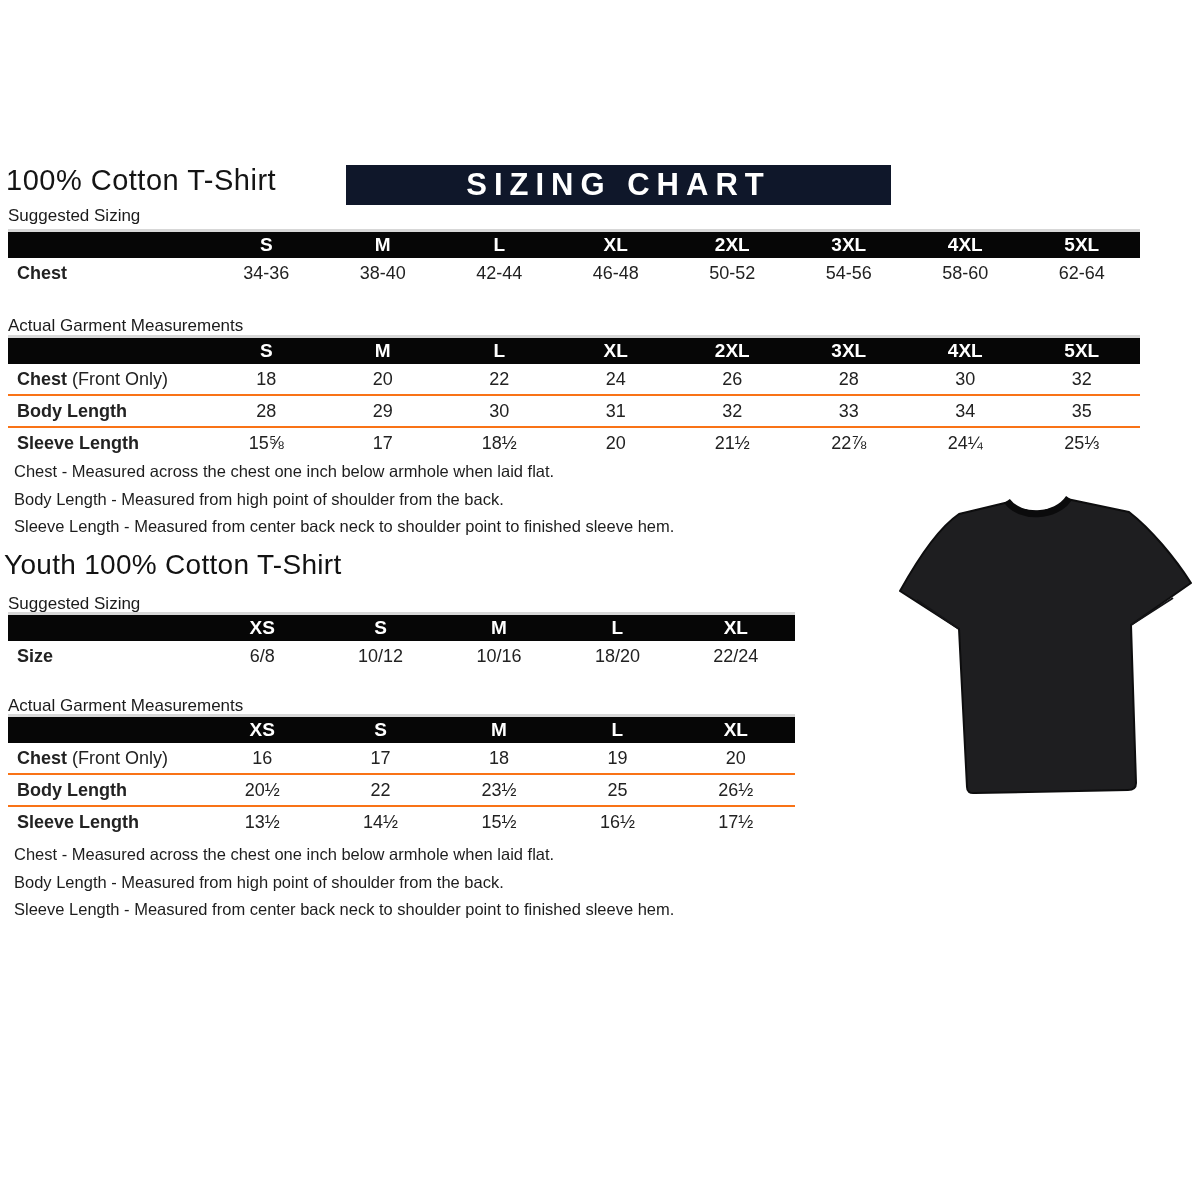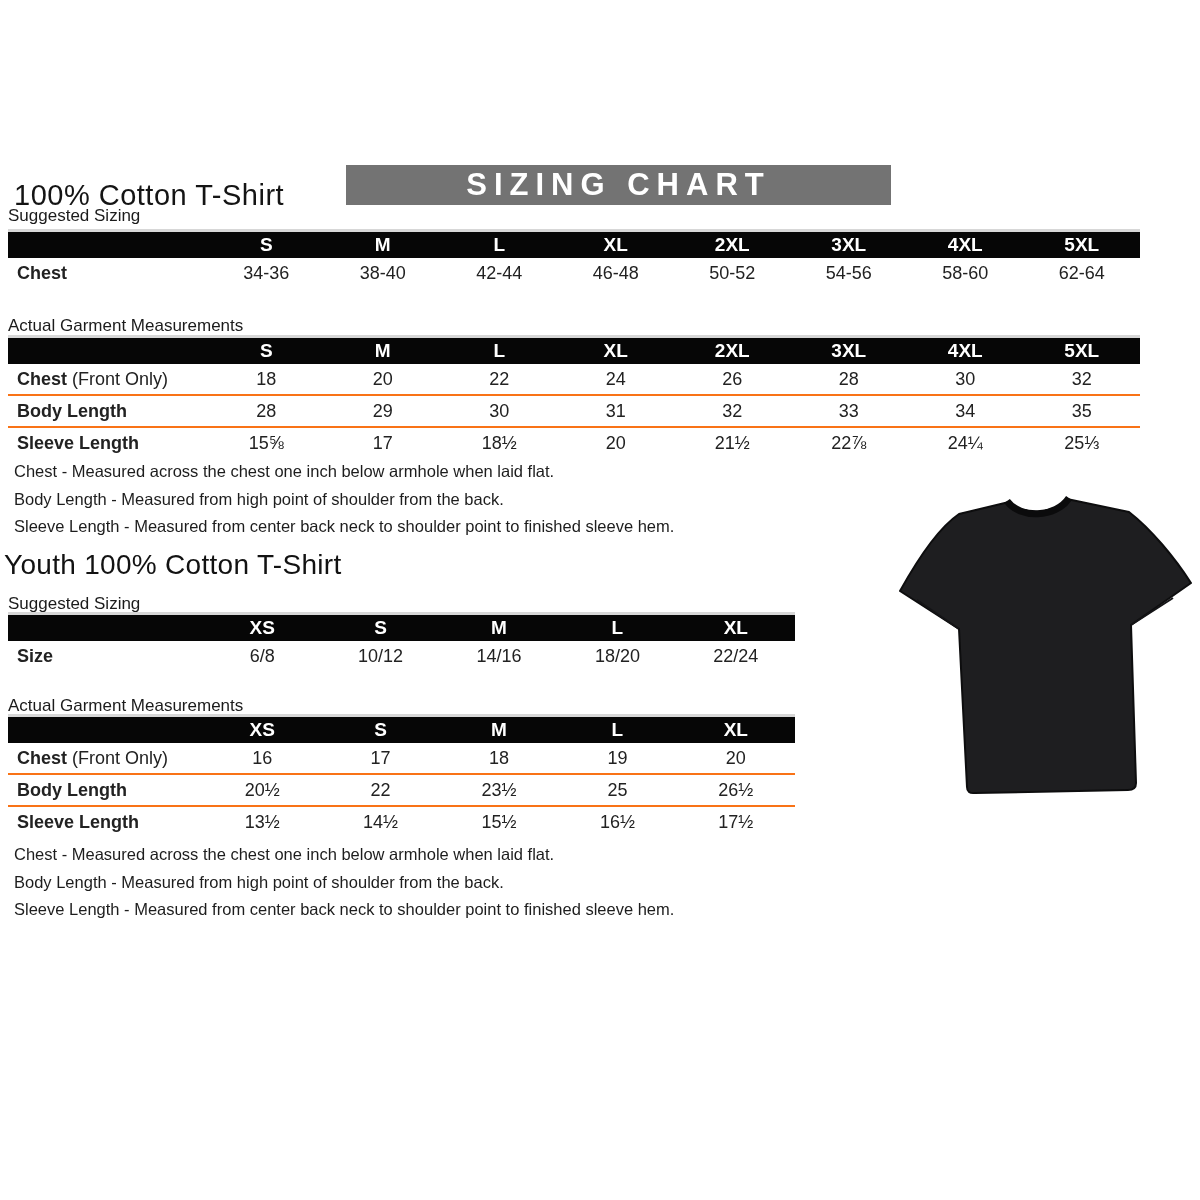--- a/index.html
+++ b/index.html
@@ -1,20 +1,20 @@
 <!DOCTYPE html>
 <html><head>
 <meta charset="utf-8">
 <style>
   html,body{margin:0;padding:0;background:#fff;}
   .sheet{position:relative;width:1200px;height:1200px;background:#ffffff;overflow:hidden;
          font-family:"Liberation Sans","DejaVu Sans",sans-serif;color:#1c1c1c;}
 
-  .page-title{position:absolute;left:14px;top:164px;font-size:29px;font-weight:normal;color:#141414;letter-spacing:0.5px;margin-top:15px;}
-  .banner{position:absolute;left:346px;top:165px;width:545px;height:40px;background:#737373;
+  .page-title{position:absolute;left:6px;top:164px;font-size:29px;font-weight:normal;color:#141414;letter-spacing:0.5px;}
+  .banner{position:absolute;left:346px;top:165px;width:545px;height:40px;background:#0f172a;
           display:flex;align-items:center;justify-content:center;}
   .banner span{color:#ffffff;font-weight:bold;font-size:31px;letter-spacing:7px;}
 
   .section-label{position:absolute;font-size:17px;color:#1b1b1b;}
   .youth-title{position:absolute;left:4px;top:549px;font-size:28px;font-weight:normal;color:#121212;letter-spacing:0.3px;}
 
   .table{position:absolute;}
   .thead{display:flex;align-items:center;background:#060606;height:26px;border-top:3px solid #d7d7d7;}
   .thead .tcell{color:#ffffff;font-weight:bold;font-size:19px;}
   .trow{display:flex;align-items:center;height:30px;font-size:18px;color:#222222;}
@@ -131,21 +131,21 @@
         <div class="tcell">XS</div>
         <div class="tcell">S</div>
         <div class="tcell">M</div>
         <div class="tcell">L</div>
         <div class="tcell">XL</div>
       </div>
       <div class="trow">
         <div class="tcell label"><span class="lb">Size</span></div>
         <div class="tcell">6/8</div>
         <div class="tcell">10/12</div>
-        <div class="tcell">14/16</div>
+        <div class="tcell">10/16</div>
         <div class="tcell">18/20</div>
         <div class="tcell">22/24</div>
       </div>
     </div>
 
   <div class="section-label" style="left:8px;top:696px;">Actual Garment Measurements</div>
   <div class="table w-youth" style="left:8px;top:714px;width:787px;">
       <div class="thead">
         <div class="tcell label"></div>
         <div class="tcell">XS</div>

